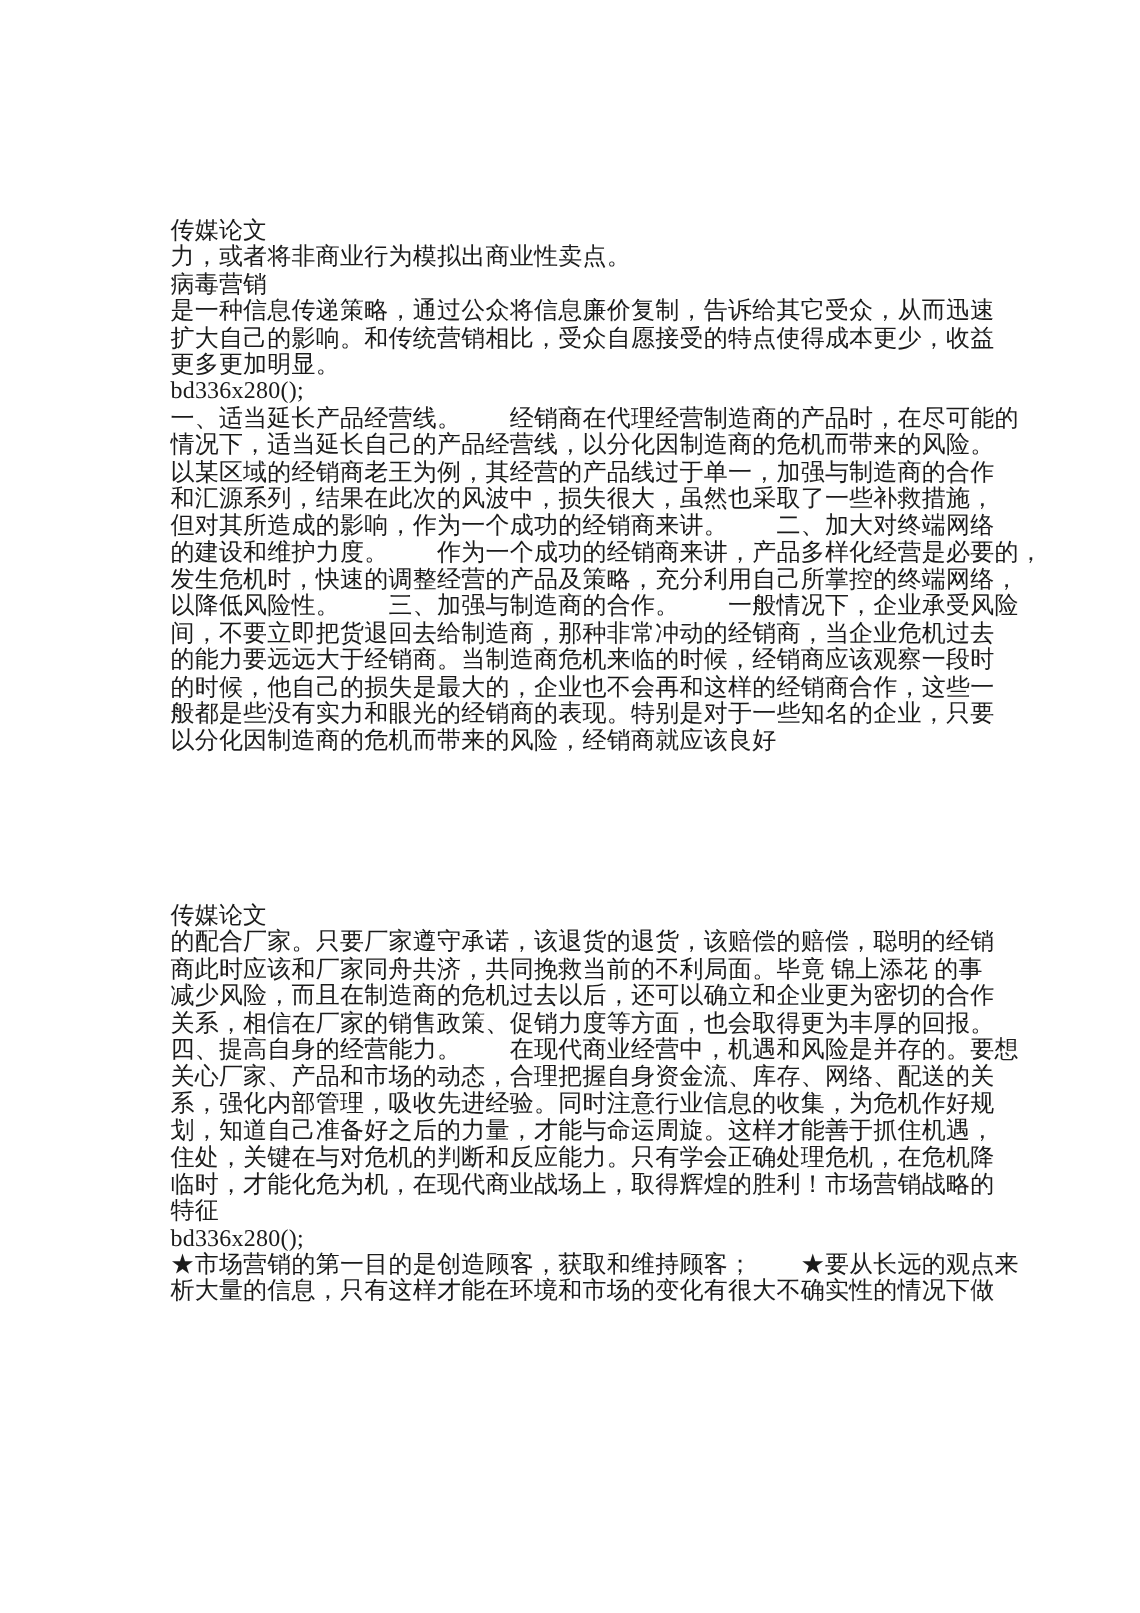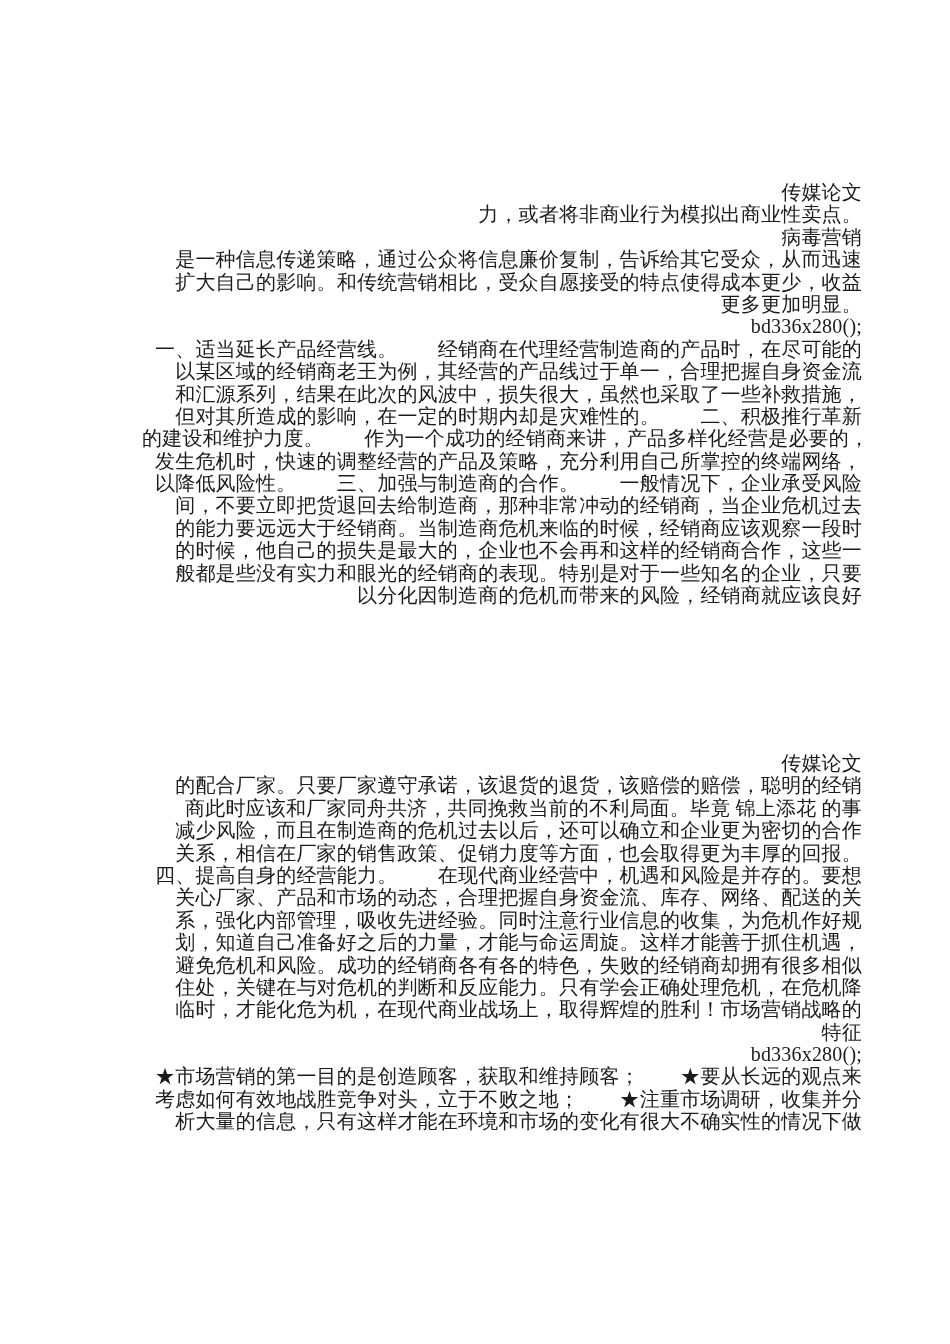--- a/index.html
+++ b/index.html
@@ -15,65 +15,63 @@
     font-family: "Liberation Serif", "DejaVu Serif", serif;
   }
   .doc-page {
     position: absolute;
     left: 142px;
     width: 720px;
     color: #1b1b1b;
     font-size: 20px;
     line-height: 22.4px;
     letter-spacing: 0.2px;
-    text-align: right;
   }
   .doc-page .line {
     white-space: pre;
     height: 22.4px;
   }
   #page-1-text { top: 181px; }
   #page-2-text { top: 752px; }
 </style>
 </head>
 <body style="background: rgb(255, 255, 255);">
 
 <div id="page-1-text" class="doc-page" style="color: rgb(27, 27, 27);">
     <div class="line">传媒论文</div>
     <div class="line">力，或者将非商业行为模拟出商业性卖点。</div>
     <div class="line">病毒营销</div>
     <div class="line">是一种信息传递策略，通过公众将信息廉价复制，告诉给其它受众，从而迅速</div>
     <div class="line">扩大自己的影响。和传统营销相比，受众自愿接受的特点使得成本更少，收益</div>
     <div class="line">更多更加明显。</div>
     <div class="line">bd336x280();</div>
     <div class="line">一、适当延长产品经营线。　　经销商在代理经营制造商的产品时，在尽可能的</div>
-    <div class="line">以某区域的经销商老王为例，其经营的产品线过于单一，合理把握自身资金流</div>
+    <div class="line">情况下，适当延长自己的产品经营线，以分化因制造商的危机而带来的风险。</div>
+    <div class="line">以某区域的经销商老王为例，其经营的产品线过于单一，加强与制造商的合作</div>
     <div class="line">和汇源系列，结果在此次的风波中，损失很大，虽然也采取了一些补救措施，</div>
-    <div class="line">但对其所造成的影响，在一定的时期内却是灾难性的。　　二、积极推行革新</div>
+    <div class="line">但对其所造成的影响，作为一个成功的经销商来讲。　　二、加大对终端网络</div>
     <div class="line">的建设和维护力度。　　作为一个成功的经销商来讲，产品多样化经营是必要的，</div>
     <div class="line">发生危机时，快速的调整经营的产品及策略，充分利用自己所掌控的终端网络，</div>
     <div class="line">以降低风险性。　　三、加强与制造商的合作。　　一般情况下，企业承受风险</div>
     <div class="line">间，不要立即把货退回去给制造商，那种非常冲动的经销商，当企业危机过去</div>
     <div class="line">的能力要远远大于经销商。当制造商危机来临的时候，经销商应该观察一段时</div>
     <div class="line">的时候，他自己的损失是最大的，企业也不会再和这样的经销商合作，这些一</div>
     <div class="line">般都是些没有实力和眼光的经销商的表现。特别是对于一些知名的企业，只要</div>
     <div class="line">以分化因制造商的危机而带来的风险，经销商就应该良好</div>
   </div>
 
 <div id="page-2-text" class="doc-page" style="color: rgb(27, 27, 27);">
     <div class="line">传媒论文</div>
     <div class="line">的配合厂家。只要厂家遵守承诺，该退货的退货，该赔偿的赔偿，聪明的经销</div>
     <div class="line">商此时应该和厂家同舟共济，共同挽救当前的不利局面。毕竟 锦上添花 的事</div>
     <div class="line">减少风险，而且在制造商的危机过去以后，还可以确立和企业更为密切的合作</div>
     <div class="line">关系，相信在厂家的销售政策、促销力度等方面，也会取得更为丰厚的回报。</div>
     <div class="line">四、提高自身的经营能力。　　在现代商业经营中，机遇和风险是并存的。要想</div>
     <div class="line">关心厂家、产品和市场的动态，合理把握自身资金流、库存、网络、配送的关</div>
     <div class="line">系，强化内部管理，吸收先进经验。同时注意行业信息的收集，为危机作好规</div>
     <div class="line">划，知道自己准备好之后的力量，才能与命运周旋。这样才能善于抓住机遇，</div>
-    <div class="line">避免危机和风险。成功的经销商各有各的特色，失败的经销商却拥有很多相似</div>
     <div class="line">住处，关键在与对危机的判断和反应能力。只有学会正确处理危机，在危机降</div>
     <div class="line">临时，才能化危为机，在现代商业战场上，取得辉煌的胜利！市场营销战略的</div>
     <div class="line">特征</div>
     <div class="line">bd336x280();</div>
     <div class="line">★市场营销的第一目的是创造顾客，获取和维持顾客；　　★要从长远的观点来</div>
-    <div class="line">考虑如何有效地战胜竞争对头，立于不败之地；　　★注重市场调研，收集并分</div>
     <div class="line">析大量的信息，只有这样才能在环境和市场的变化有很大不确实性的情况下做</div>
   </div>
 
 </body></html>

